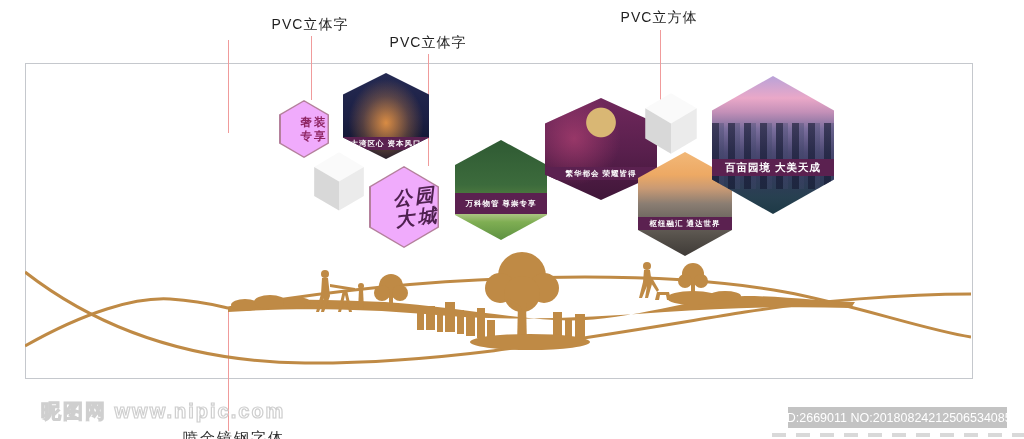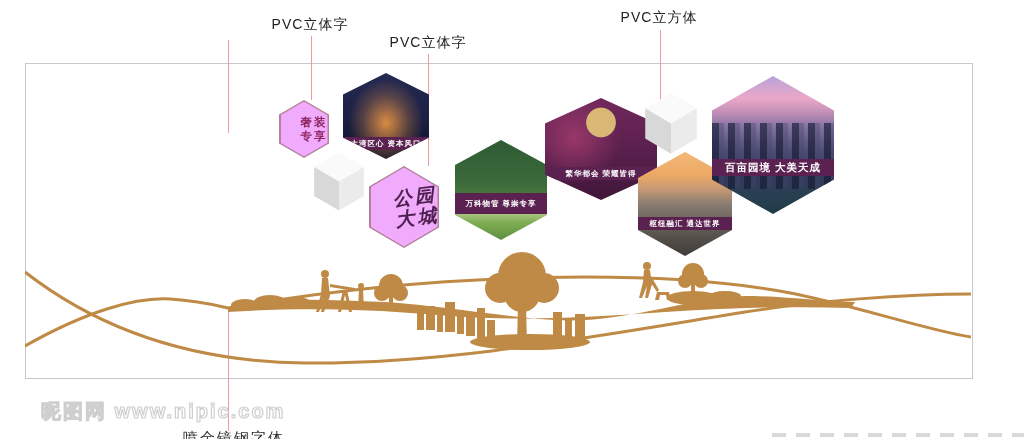--- a/index.html
+++ b/index.html
@@ -185,16 +185,17 @@
       <circle cx="668" cy="24" r="11"></circle>
       <circle cx="660" cy="31" r="7"></circle>
       <circle cx="676" cy="31" r="7"></circle>
       <rect x="666" y="33" width="4" height="13"></rect>
       <ellipse cx="668" cy="48" rx="26" ry="7"></ellipse>
       <ellipse cx="700" cy="46" rx="16" ry="5"></ellipse>
     </g>
   </svg>
 
   <div class="wm-left">昵图网 www.nipic.com</div>
+  <div class="wm-idbar">ID:2669011 NO:20180824212506534085</div>
   <div class="wm-dashes"></div>
   <div class="bottom-label">喷金镜钢字体</div>
 
 </div>
 
 </body></html>

